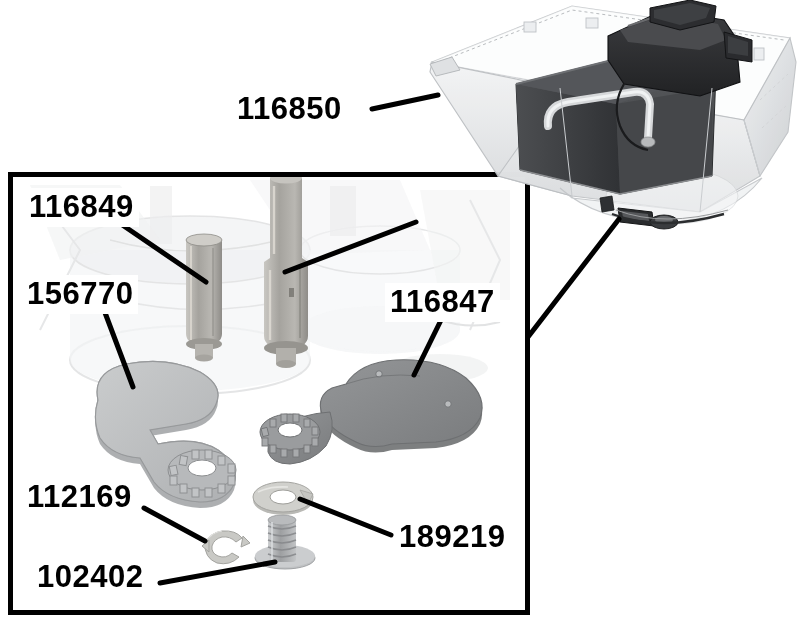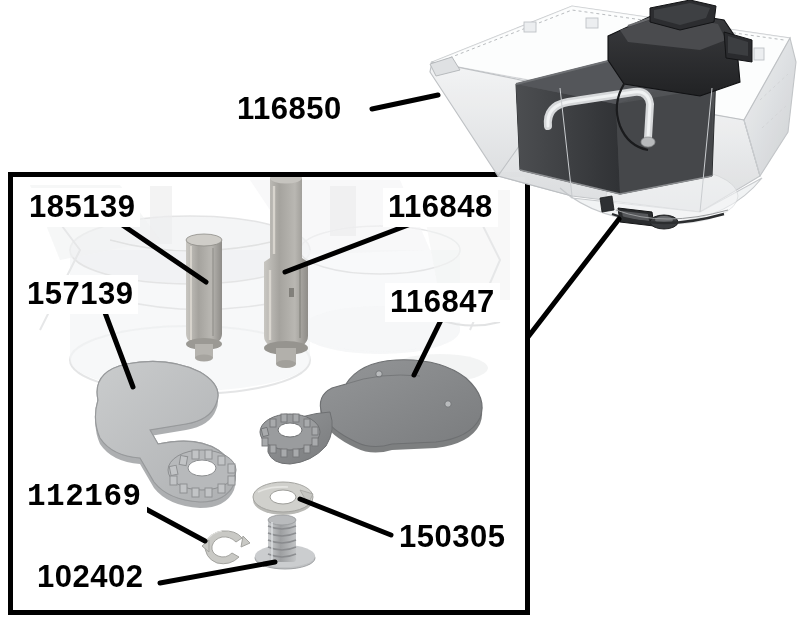--- a/index.html
+++ b/index.html
@@ -307,21 +307,20 @@
       <line x1="104" y1="310" x2="133" y2="387"></line>
       <line x1="446" y1="310" x2="414" y2="375"></line>
       <line x1="144" y1="508" x2="205" y2="541"></line>
       <line x1="160" y1="583" x2="275" y2="562"></line>
       <line x1="391" y1="535" x2="300" y2="499"></line>
       <line x1="528" y1="337" x2="619" y2="219"></line>
     </g>
   </svg>
 
   <div class="label" style="left:232px; top:90px;">116850</div>
-  <div class="label" style="left:24px; top:188px;">185139</div>
-  <div class="label" style="left:383px; top:188px;">116848</div>
-  <div class="label" style="left:22px; top:275px;">157139</div>
+  <div class="label" style="left:24px; top:188px;">116849</div>
+  <div class="label" style="left:22px; top:275px;">156770</div>
   <div class="label" style="left:385px; top:275px;margin-top:8px;">116847</div>
-  <div class="label" style="left:22px; top:478px;font-family:Liberation Mono, monospace;">112169</div>
+  <div class="label" style="left:22px; top:478px;">112169</div>
   <div class="label" style="left:32px; top:558px;">102402</div>
-  <div class="label" style="left:394px; top:518px;">150305</div>
+  <div class="label" style="left:394px; top:518px;">189219</div>
 
 </div>
 
 </body></html>

